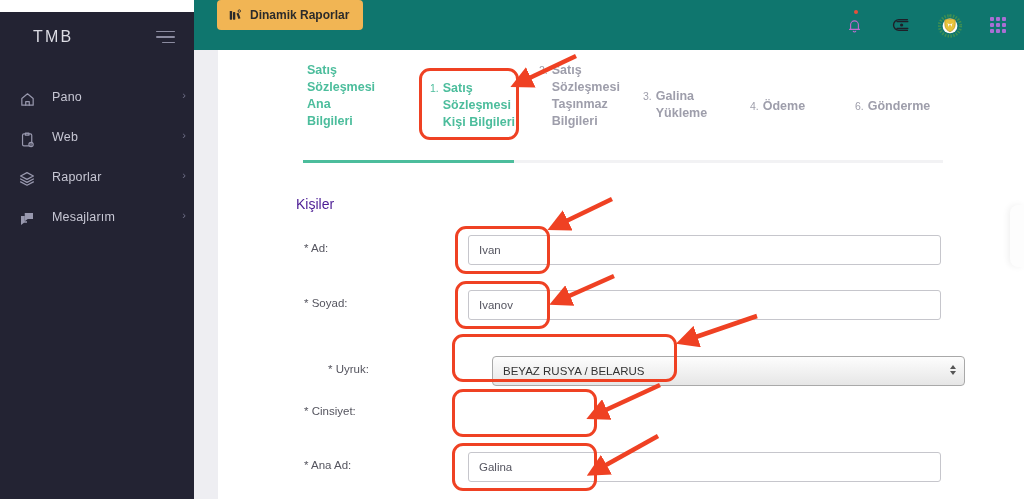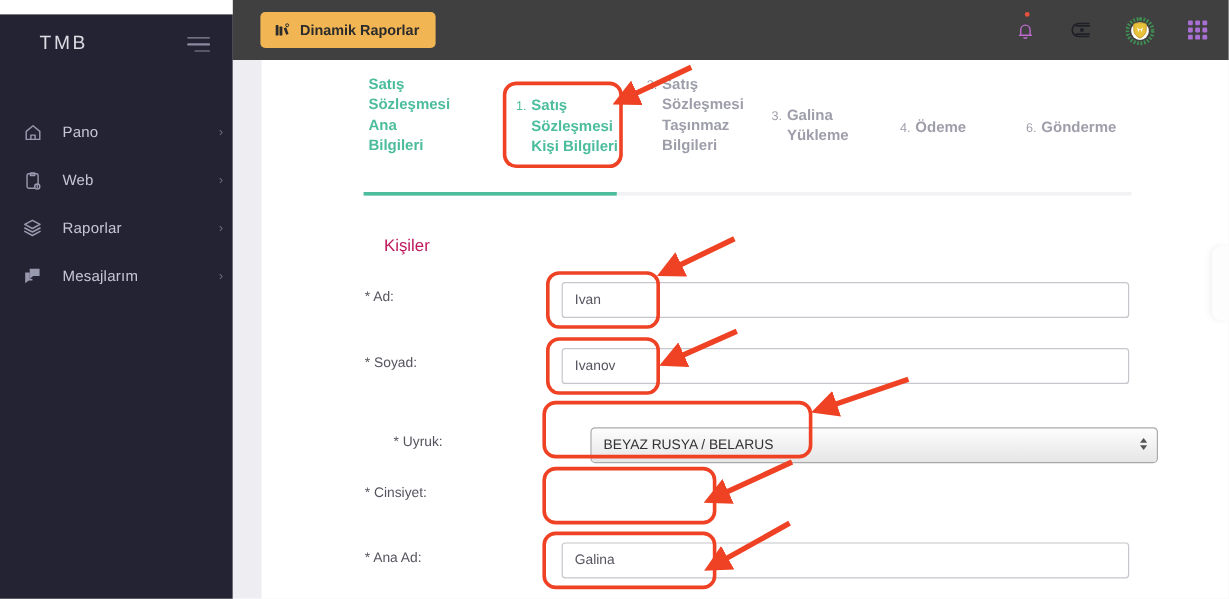--- a/index.html
+++ b/index.html
@@ -30,42 +30,42 @@
   }
   #hamburger { display: flex; flex-direction: column; gap: 4px; align-items: flex-end; cursor: pointer; }
   #hamburger i { display: block; height: 1.5px; background: #8b8ba0; border-radius: 1px; }
   #hamburger i:nth-child(1) { width: 19px; }
   #hamburger i:nth-child(2) { width: 19px; }
   #hamburger i:nth-child(3) { width: 13px; }
 
   #sidebar-nav { margin-top: 28px; }
   .nav-item {
     height: 40px;
-    display: flex; align-items: center;
+    display: flex; align-items: flex-start;
     padding: 0 8px 0 18px;
     cursor: pointer;
   }
   .nav-icon {
     width: 18px; height: 18px; flex: 0 0 18px;
     margin-right: 16px;
     display: flex; align-items: center; justify-content: center;
   }
   .nav-icon svg { display: block; }
   .nav-label {
     color: #c7c7d4; font-size: 12.5px; letter-spacing: .2px;
     flex: 1 1 auto;
   }
   .nav-chevron { color: #6d6d85; font-size: 11px; line-height: 1; }
 
   
   #topbar {
     position: absolute; left: 194px; top: 0;
     width: 830px; height: 50px;
-    background: #404040;
-    display: flex; align-items: center;
+    background: #0f766e;
+    display: flex; 
   }
   #report-btn {
     margin-left: 23px;
     height: 30px;
     background: #f0b košk;
     background: #f1b554;
     color: #2b2b2b;
     border: none; border-radius: 4px;
     padding: 0 14px 0 11px;
     font-size: 12px; font-weight: bold;
@@ -131,22 +131,22 @@
   #step5 { position: absolute; left: 552px; top: 40px; width: 110px; }
 
   #progress-track {
     position: absolute; left: 303px; top: 160px;
     width: 640px; height: 3px; background: #f2f2f4;
   }
   #progress-fill { width: 215px; height: 3px; background: #4cbd9c; }
 
   
   #section-title {
-    position: absolute; left: 320px; top: 196px;
-    font-size: 14px; color: #be185d; font-weight: normal;
+    position: absolute; left: 296px; top: 196px;
+    font-size: 14px; color: #4c1d95; font-weight: normal;
   }
 
   .form-row { position: absolute; left: 304px; width: 637px; height: 30px; }
   .form-row .lbl {
     position: absolute; left: 0; top: 7px;
     font-size: 11.5px; color: #55555f;
   }
   .form-row .ctrl {
     position: absolute; left: 164px; top: 0;
     width: 473px; height: 30px;

